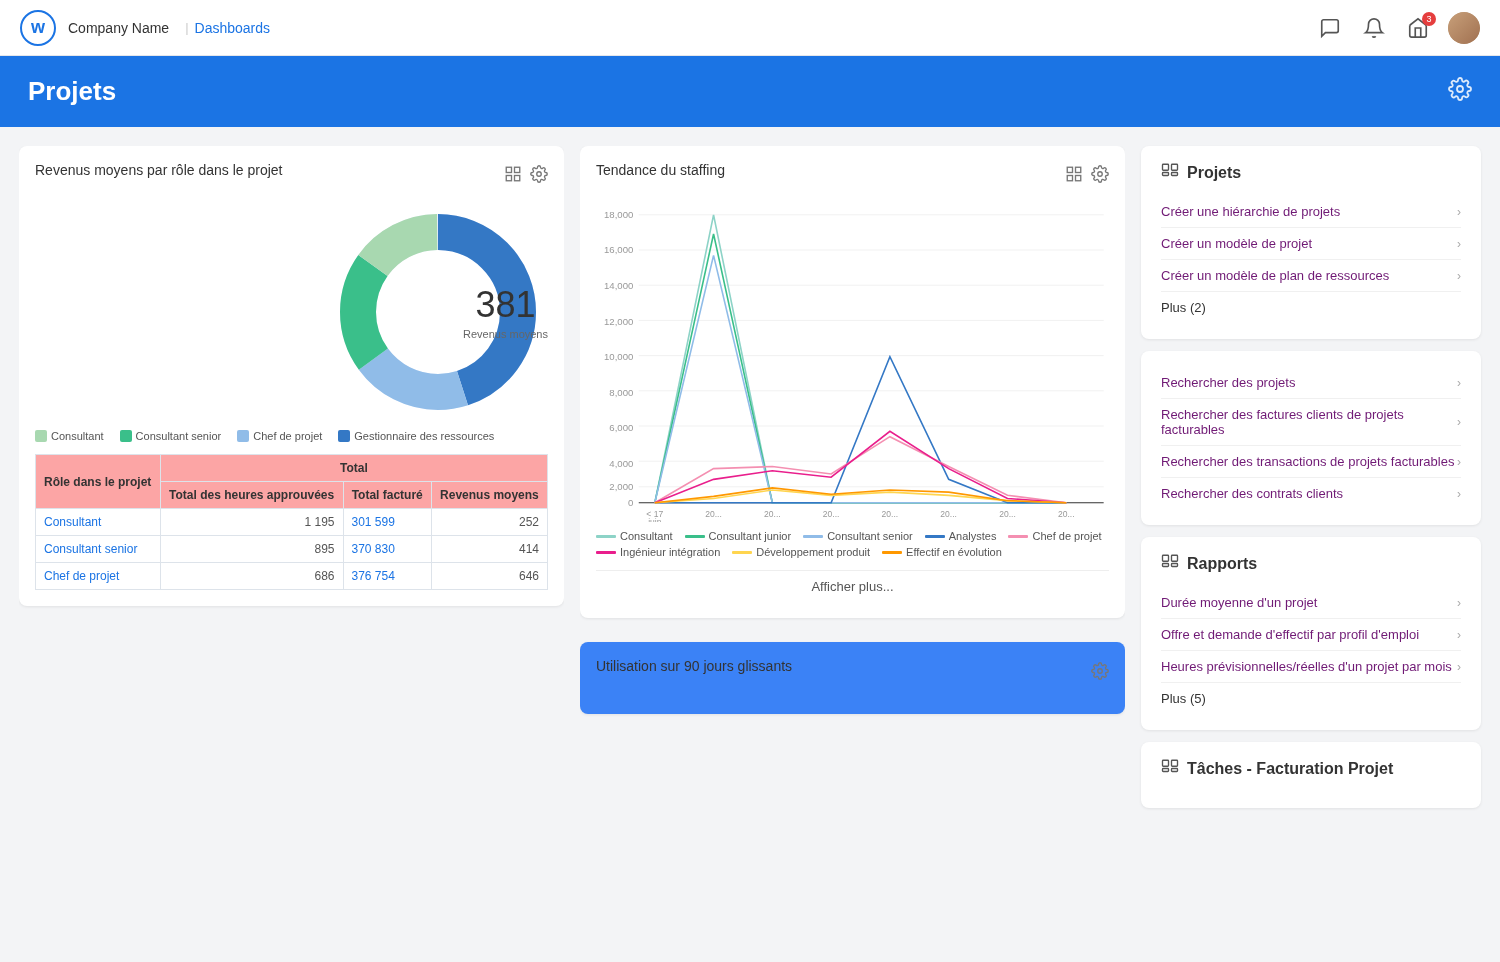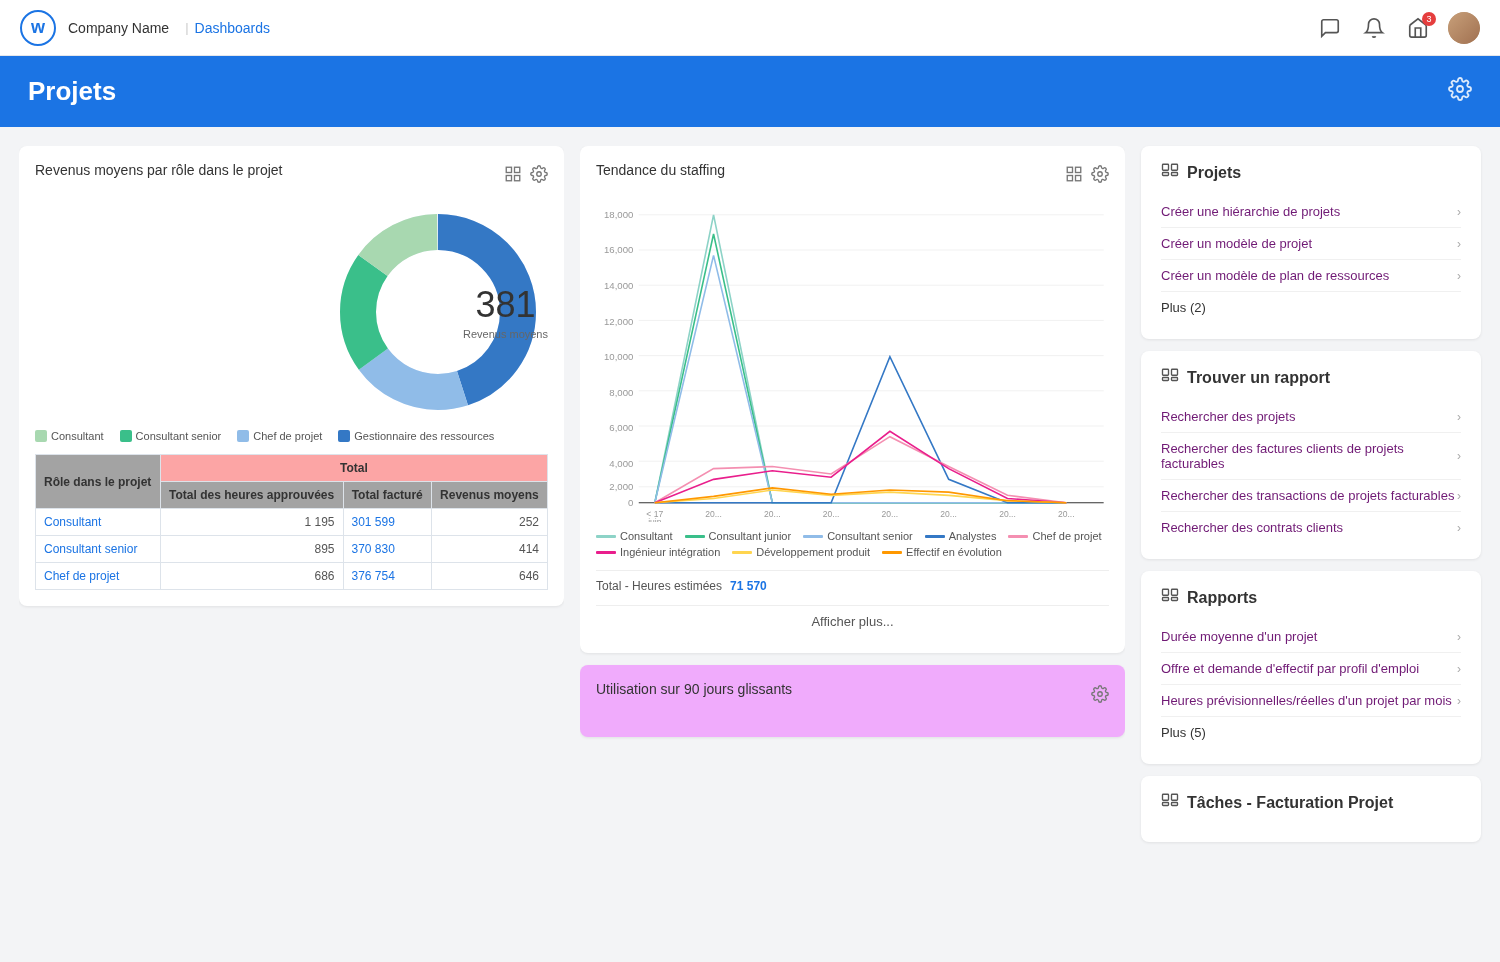--- a/index.html
+++ b/index.html
@@ -87,21 +87,21 @@
     .donut-center .label { font-size: 11px; color: #666; margin-top: 2px; }
 
     
     .legend { display: flex; flex-wrap: wrap; gap: 6px 16px; margin: 8px 0 12px; }
     .legend-item { display: flex; align-items: center; gap: 4px; font-size: 11px; color: #555; }
     .legend-dot { width: 12px; height: 12px; border-radius: 2px; flex-shrink: 0; }
 
     
     .data-table { width: 100%; border-collapse: collapse; font-size: 12px; margin-top: 8px; }
     .data-table th {
-      background: #a3a3a3;
+      background: #fca5a5;
       padding: 6px 8px;
       text-align: center;
       font-weight: 600;
       border: 1px solid #dde3ea;
       color: #333;
     }
     .data-table th.left { text-align: left; }
     .data-table td {
       padding: 6px 8px;
       border: 1px solid #dde3ea;
@@ -148,25 +148,25 @@
       padding: 8px 0;
       border-bottom: 1px solid #f0f0f0;
       cursor: pointer;
     }
     .right-link-item:last-child { border-bottom: none; }
     .right-link-text { color: #701a75; font-size: 13px; }
     .right-link-chevron { color: #aaa; font-size: 12px; }
     .plus-item { color: #333; font-size: 13px; padding: 8px 0; cursor: pointer; }
 
     
-    .utilisation-card { background: #f0abfc; border-radius: 8px; padding: 16px; box-shadow: 0 1px 3px rgba(0,0,0,0.08); }
+    .utilisation-card { background: #3b82f6; border-radius: 8px; padding: 16px; box-shadow: 0 1px 3px rgba(0,0,0,0.08); }
 
     
     .left-col { display: flex; flex-direction: column; gap: 0; overflow: hidden; }
-    .middle-col { display: flex; flex-direction: column; gap: 12px; overflow: hidden; }
+    .middle-col { display: flex; flex-direction: column; gap: 24px; overflow: hidden; }
   </style>
 </head>
 <body>
 
 <nav class="top-nav">
   <div class="logo">
     <span style="font-weight:900;font-size:18px;color:#1b74e4;">w</span>
   </div>
   <span class="company-name">Company Name</span>
   <span style="color:#ccc;margin:0 6px;">|</span>
@@ -411,24 +411,20 @@
         <div class="chart-legend-item">
           <div class="chart-legend-line" style="background:#ffd54f;"></div>
           <span>Développement produit</span>
         </div>
         <div class="chart-legend-item">
           <div class="chart-legend-line" style="background:#ff9800;"></div>
           <span>Effectif en évolution</span>
         </div>
       </div>
 
-      <div class="total-row">
-        <span class="total-label">Total - Heures estimées</span>
-        <span class="total-value">71 570</span>
-      </div>
 
       <div class="afficher-btn">Afficher plus...</div>
     </div>
 
     <div class="utilisation-card">
       <div class="card-header">
         <span class="card-title">Utilisation sur 90 jours glissants</span>
         <span>
           <svg width="18" height="18" viewBox="0 0 24 24" fill="none" stroke="#777" stroke-width="1.8">
             <circle cx="12" cy="12" r="3"></circle>
@@ -462,31 +458,20 @@
         <span class="right-link-chevron">›</span>
       </div>
       <div class="right-link-item">
         <span class="right-link-text">Créer un modèle de plan de ressources</span>
         <span class="right-link-chevron">›</span>
       </div>
       <div class="plus-item">Plus (2)</div>
     </div>
 
     <div class="right-card">
-      <div class="right-card-title">
-        <span class="section-icon">
-          <svg width="18" height="18" viewBox="0 0 24 24" fill="none" stroke="#555" stroke-width="1.8">
-            <rect x="2" y="3" width="8" height="8" rx="1"></rect>
-              <rect x="14" y="3" width="8" height="8" rx="1"></rect>
-            <rect x="2" y="14" width="8" height="4" rx="1"></rect>
-              <rect x="14" y="14" width="8" height="4" rx="1"></rect>
-          </svg>
-        </span>
-        <span>Trouver un rapport</span>
-      </div>
       <div class="right-link-item">
         <span class="right-link-text">Rechercher des projets</span>
         <span class="right-link-chevron">›</span>
       </div>
       <div class="right-link-item">
         <span class="right-link-text">Rechercher des factures clients de projets facturables</span>
         <span class="right-link-chevron">›</span>
       </div>
       <div class="right-link-item">
         <span class="right-link-text">Rechercher des transactions de projets facturables</span>

